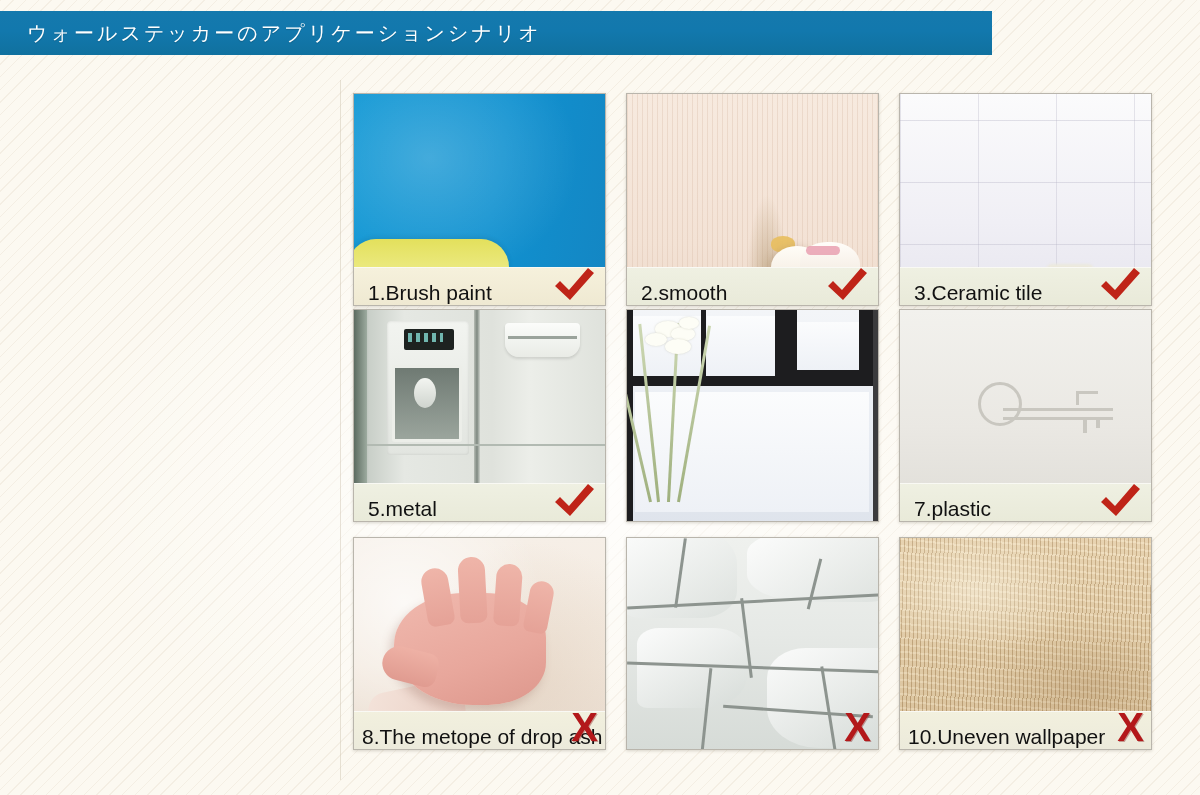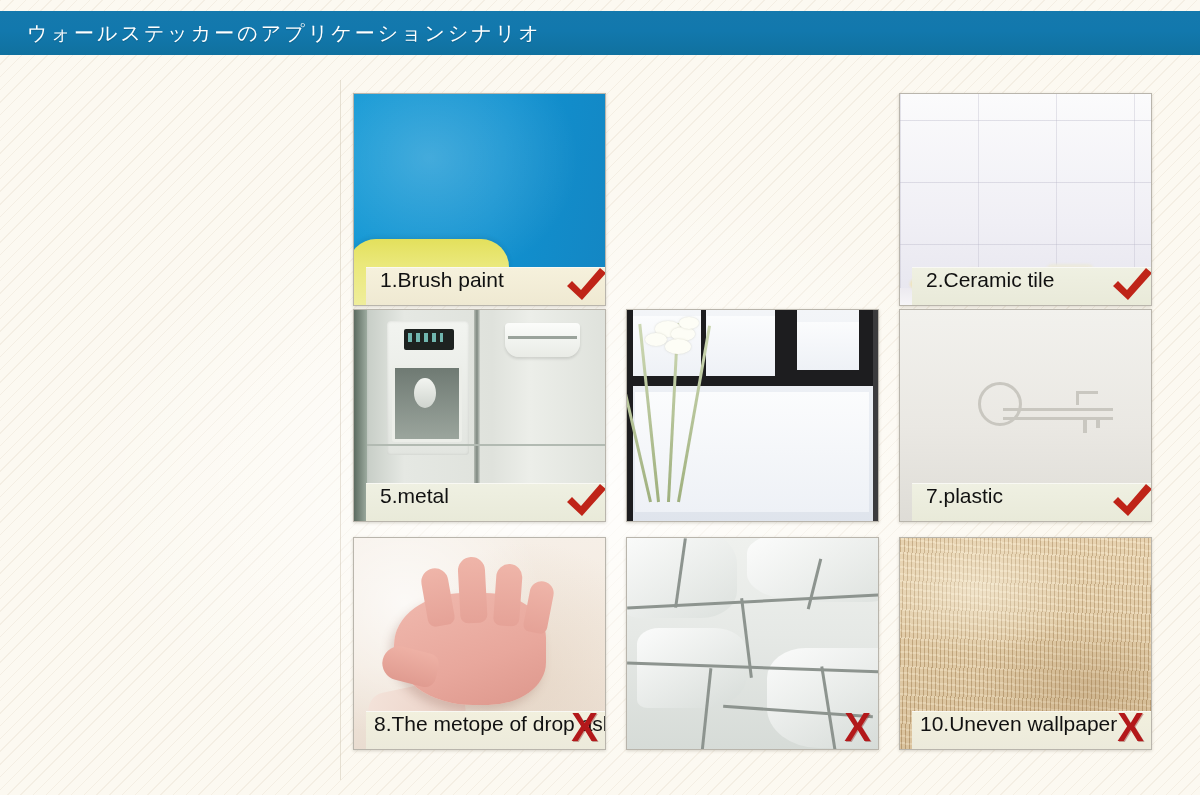--- a/index.html
+++ b/index.html
@@ -37,21 +37,21 @@
     position:absolute; left:0; top:60px; width:1200px; height:735px;
     background: radial-gradient(ellipse 620px 400px at 560px 420px,
                  rgba(255,255,255,0.85) 0%, rgba(255,255,255,0.25) 55%, rgba(255,255,255,0) 78%);
     pointer-events:none;
   }
 
   
   .header-band {
     position: absolute;
     left: 0; top: 11px;
-    width: 1200px; height: 44px;
+    width: 992px; height: 44px;
     background: linear-gradient(180deg,#1579ad 0%, #1278ad 45%, #10719f 100%);
     z-index: 5;
   }
   .header-title {
     position: absolute;
     left: 27px; top: 9px;
     font-size: 20px;
     letter-spacing: 3px;
     color: #ffffff;
     white-space: nowrap;
@@ -92,27 +92,27 @@
   }
   .photo {
     position: absolute;
     left: 0; top: 0;
     width: 100%;
     overflow: hidden;
   }
   
   .caption {
     position: absolute;
-    left: 12px; bottom: 0;
+    left: 0; bottom: 0;
     width: 100%;
     height: 38px;
     background: linear-gradient(180deg,#f2f0de 0%, #eceadb 100%);
     border-top: 1px solid rgba(255,255,255,0.7);
     display: flex;
-    align-items: flex-start;
+    align-items: flex-end;
     overflow: hidden;
   }
   .caption.cream  { background: linear-gradient(180deg,#f6f1dc 0%, #efe9d2 100%); }
   .caption.pale   { background: linear-gradient(180deg,#eff0e2 0%, #e9ead9 100%); }
   .caption-text {
     font-size: 21px;
     color: #111111;
     padding-left: 14px;
     white-space: nowrap;
     letter-spacing: 0px;
@@ -392,34 +392,50 @@
       <div class="sofa"></div>
     </div>
     <div class="caption cream">
       <span class="caption-text">1.Brush paint</span>
       <svg class="check" viewBox="0 0 46 40">
         <path d="M4 22 L9 17 L18 26 L37 4 L43 9 L19 36 Z" fill="#bf2418"></path>
       </svg>
     </div>
   </div>
 
+  <div class="cell" style="left:626px; top:93px; width:253px; height:213px;">
+    <div class="photo art-smooth" style="height:213px;">
+      <div class="stripes"></div>
+      <div class="shadow"></div>
+      <div class="fig-beak"></div>
+      <div class="fig1"></div>
+      <div class="fig2"></div>
+      <div class="floor"></div>
+    </div>
+    <div class="caption pale">
+      <span class="caption-text">2.smooth</span>
+      <svg class="check" viewBox="0 0 46 40">
+        <path d="M4 22 L9 17 L18 26 L37 4 L43 9 L19 36 Z" fill="#bf2418"></path>
+      </svg>
+    </div>
+  </div>
 
   <div class="cell" style="left:899px; top:93px; width:253px; height:213px;">
     <div class="photo art-tile" style="height:213px;">
       <div class="grid"></div>
       <div class="counter"></div>
       <div class="blob b1"></div>
       <div class="blob b2"></div>
       <div class="blob b3"></div>
       <div class="blob b4"></div>
       <div class="blob b5"></div>
       <div class="dot"></div>
     </div>
     <div class="caption pale">
-      <span class="caption-text">2.Ceramic tile</span>
+      <span class="caption-text">3.Ceramic tile</span>
       <svg class="check" viewBox="0 0 46 40">
         <path d="M4 22 L9 17 L18 26 L37 4 L43 9 L19 36 Z" fill="#bf2418"></path>
       </svg>
     </div>
   </div>
 
 
   <div class="cell" style="left:353px; top:309px; width:253px; height:213px;">
     <div class="photo art-metal" style="height:213px;">
       <div class="edge"></div>

